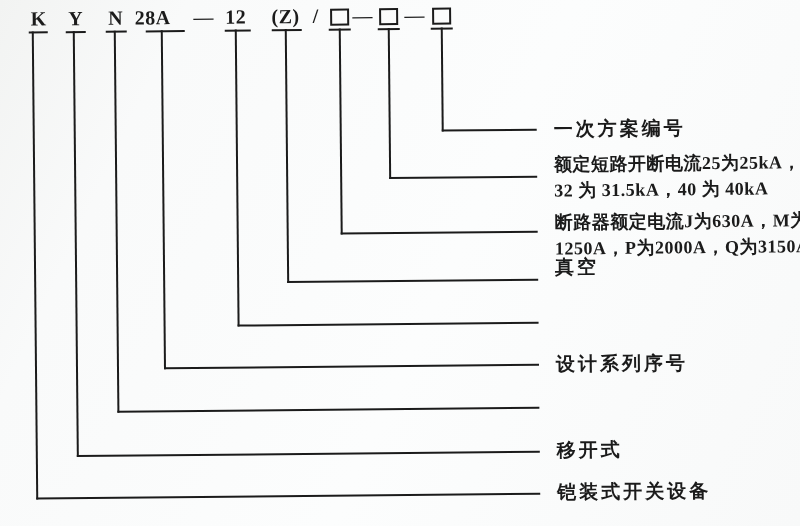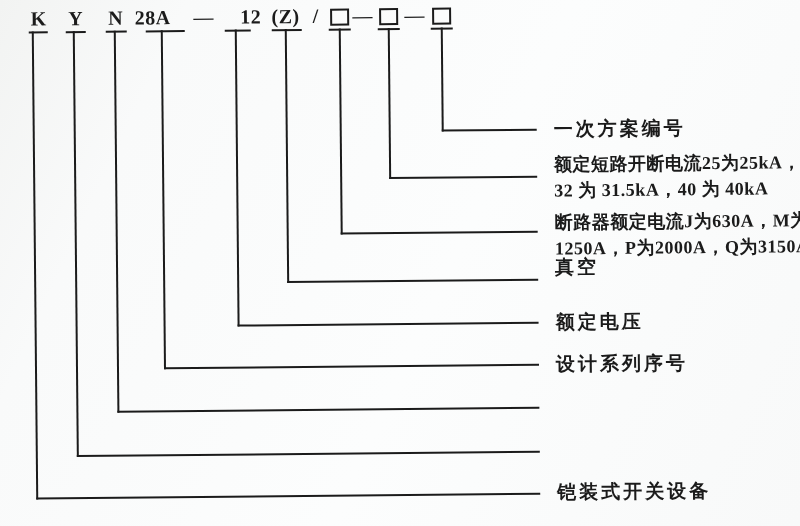--- a/index.html
+++ b/index.html
@@ -40,21 +40,21 @@
 <body>
 
 <div class="canvas">
   <div class="sheet">
 
     <div class="code-part" style="left:41px">K</div>
     <div class="code-part" style="left:78px">Y</div>
     <div class="code-part" style="left:118px">N</div>
     <div class="code-part" style="left:155px">28A</div>
     <div class="code-part" style="left:206px">—</div>
-    <div class="code-part" style="left:253px">12</div>
+    <div class="code-part" style="left:238px">12</div>
     <div class="code-part" style="left:288px">(Z)</div>
     <div class="code-part" style="left:318px">/</div>
     <div class="code-box" style="left:342px"></div>
     <div class="code-part" style="left:365px">—</div>
     <div class="code-box" style="left:391px"></div>
     <div class="code-part" style="left:417px">—</div>
     <div class="code-box" style="left:444px"></div>
 
     <div class="tick" style="left:31px;width:19px"></div>
     <div class="tick" style="left:68px;width:20px"></div>
@@ -104,28 +104,28 @@
 
     <div class="callout-label long" style="top:211px">
       <span>断路器额定电流J为630A，M为</span>
       <span>1250A，P为2000A，Q为3150A</span>
     </div>
 
     <div class="callout-label" style="top:256px">
       <span>真空</span>
     </div>
 
-    <div class="callout-label" style="top:311px">
-      <span>额定电压</span>
-    </div>
 
     <div class="callout-label" style="top:353px">
       <span>设计系列序号</span>
     </div>
 
 
+    <div class="callout-label" style="top:439px">
+      <span>移开式</span>
+    </div>
 
     <div class="callout-label" style="top:481px">
       <span>铠装式开关设备</span>
     </div>
 
   </div>
 </div>
 
 </body></html>

